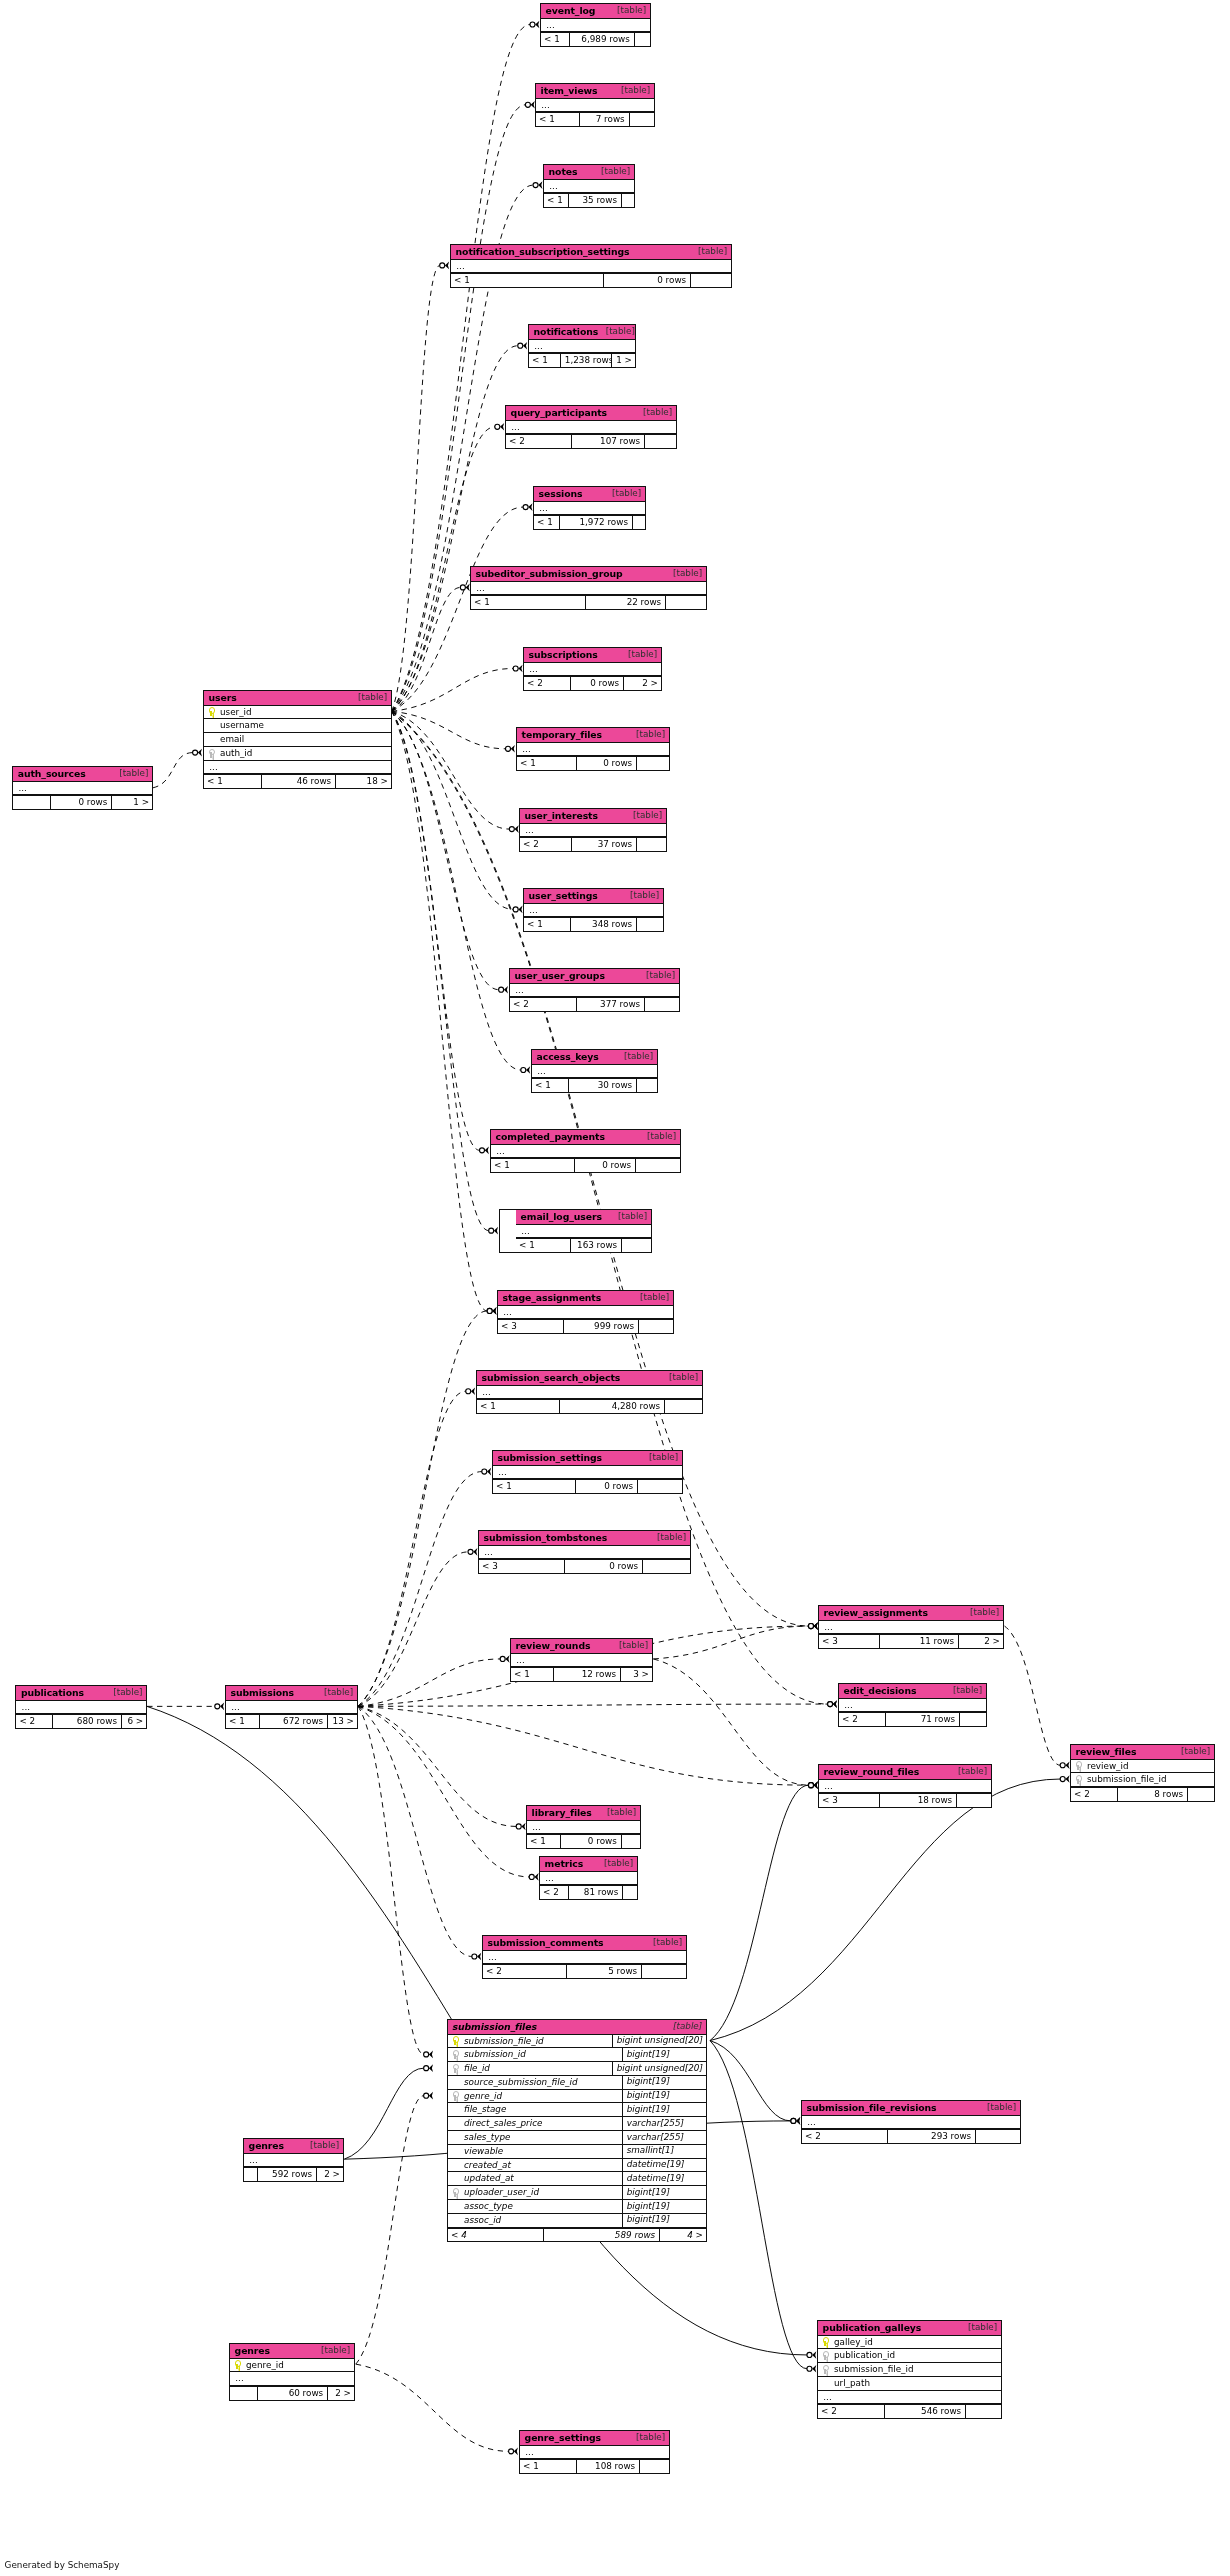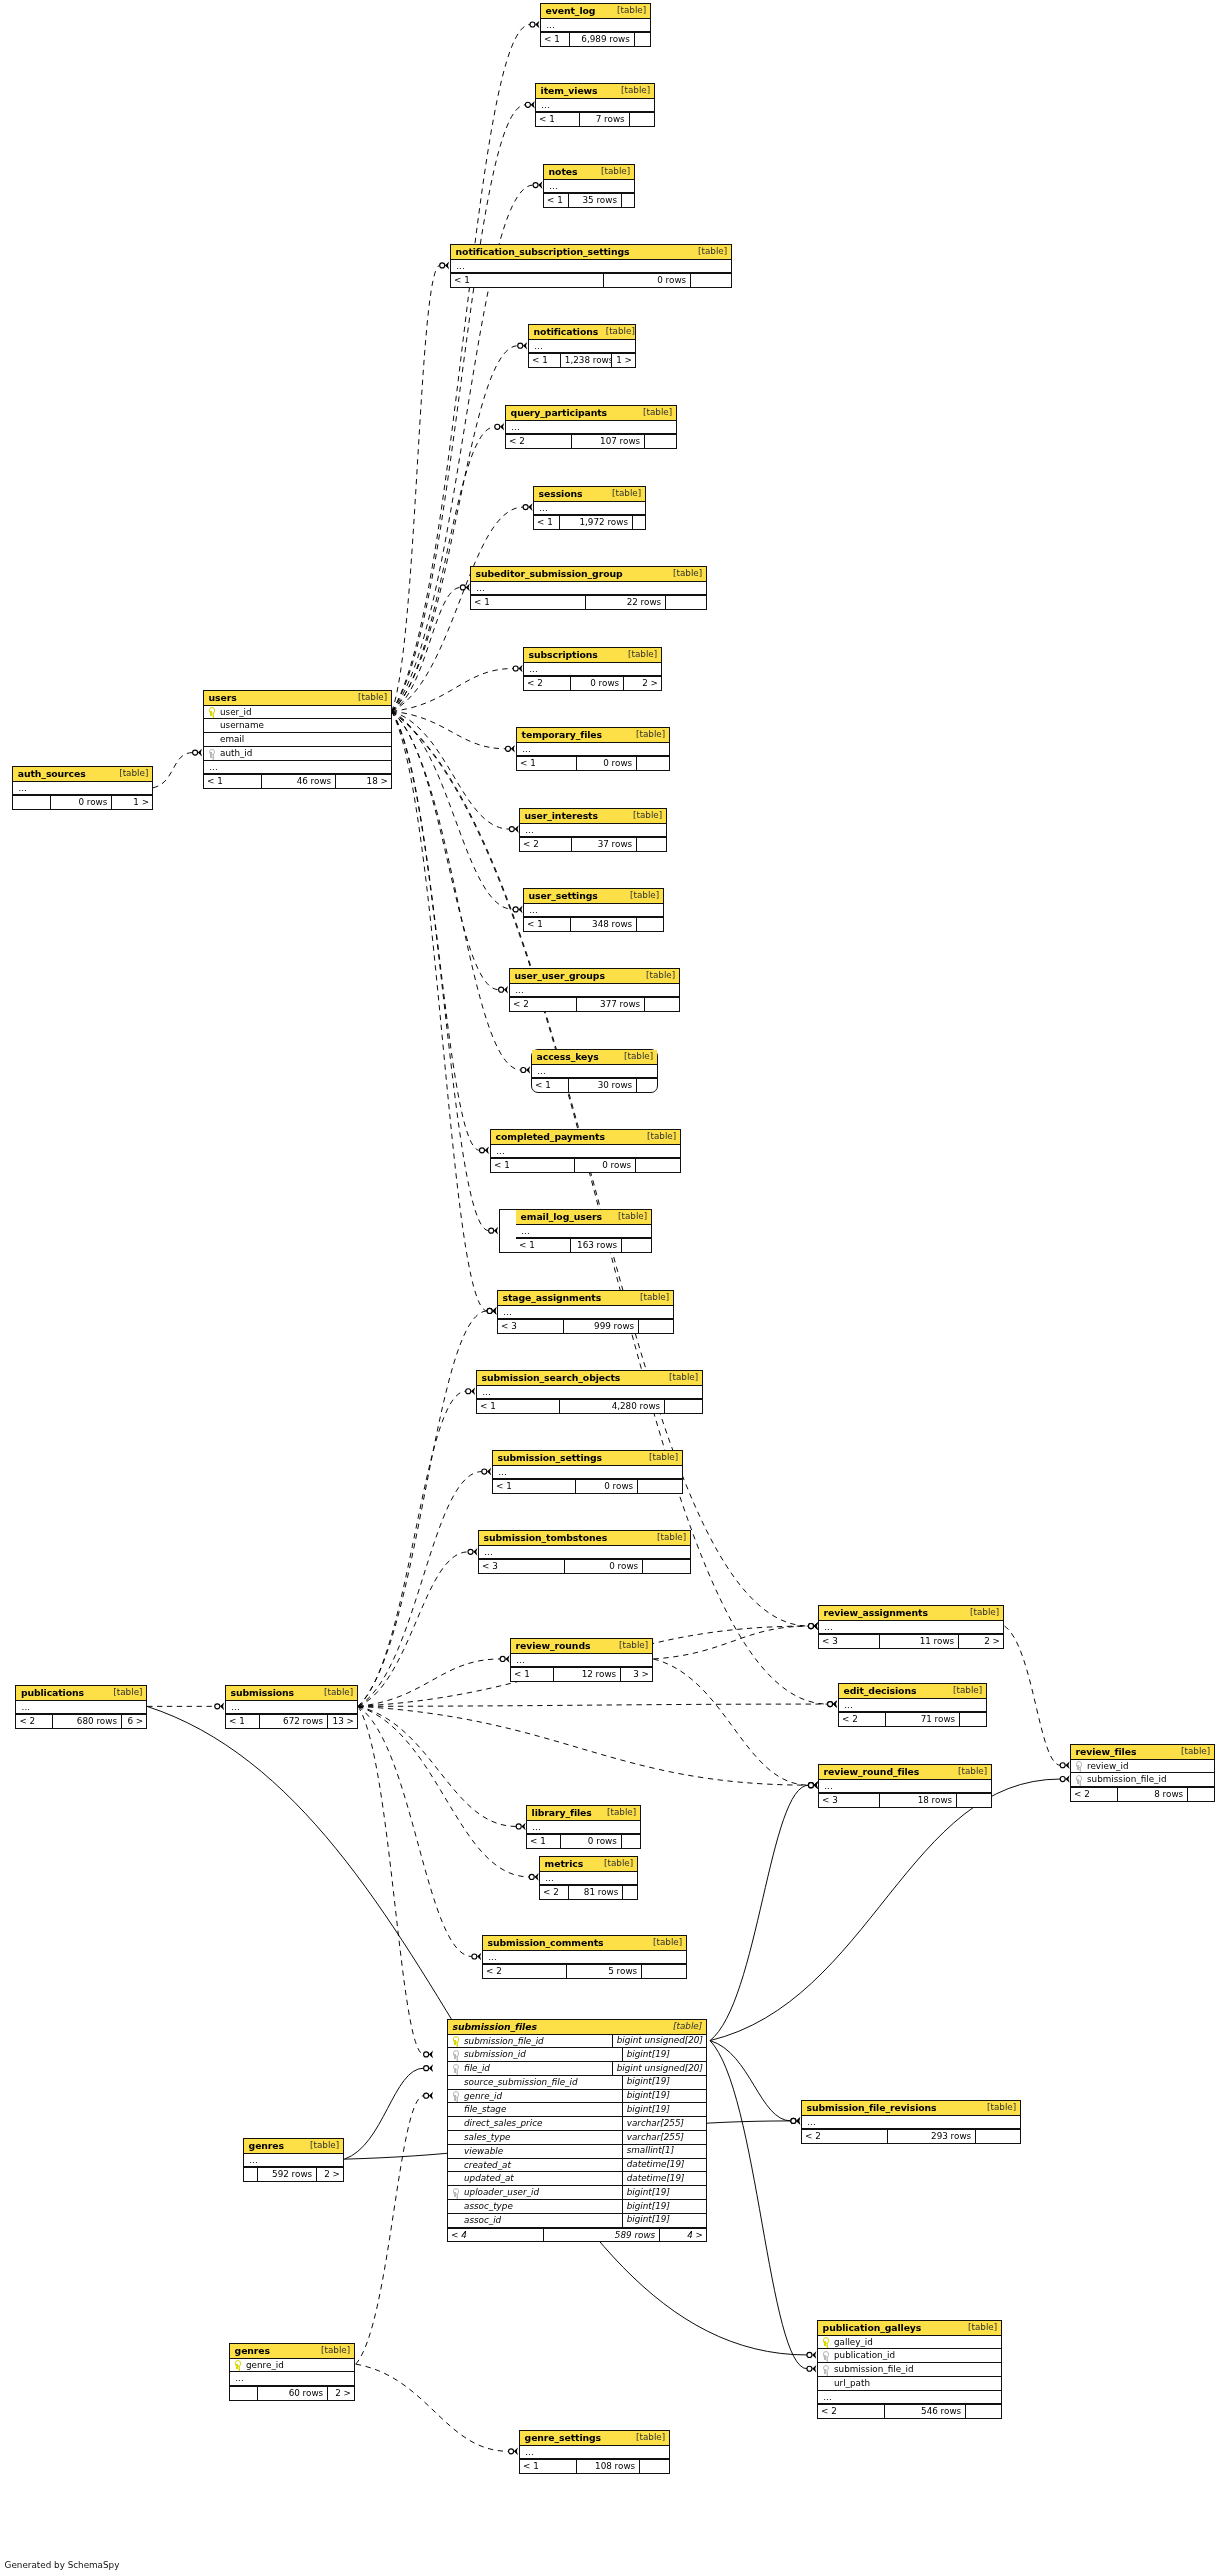--- a/index.html
+++ b/index.html
@@ -28,21 +28,21 @@
     position: absolute;
     border: 1.2px solid #111;
     background: #ffffff;
     font-size: 8.8px;
     line-height: 1;
     z-index: 5;
   }
   .tnode.thick { border-width: 1.8px; }
 
   .thead {
-    background: #fde047;
+    background: #ec4899;
     border-bottom: 1.1px solid #111;
     display: flex;
     align-items: center;
     justify-content: space-between;
     padding: 2.3px 3.8px 3.1px 4.6px;
     white-space: nowrap;
     height: 14.5px;
   }
   .tname {
     font-weight: bold;
@@ -540,21 +540,21 @@
         </div>
         <div class="trow ellipsis">
           <span class="cname">...</span>
         </div>
         <div class="tfoot">
           <div class="fl" style="min-width: 67px;">&lt; 2</div>
           <div class="fc">377 rows</div>
           <div class="fr" style="min-width: 34px;"></div>
         </div>
       </div>
-      <div class="tnode" style="left: 531px; top: 1049px; width: 127px; border-radius: 7px;">
+      <div class="tnode" style="left: 531px; top: 1049px; width: 127px;">
         <div class="thead">
           <span class="tname">access_keys</span>
           <span class="ttag">[table]</span>
         </div>
         <div class="trow ellipsis">
           <span class="cname">...</span>
         </div>
         <div class="tfoot">
           <div class="fl" style="min-width: 37px;">&lt; 1</div>
           <div class="fc">30 rows</div>

